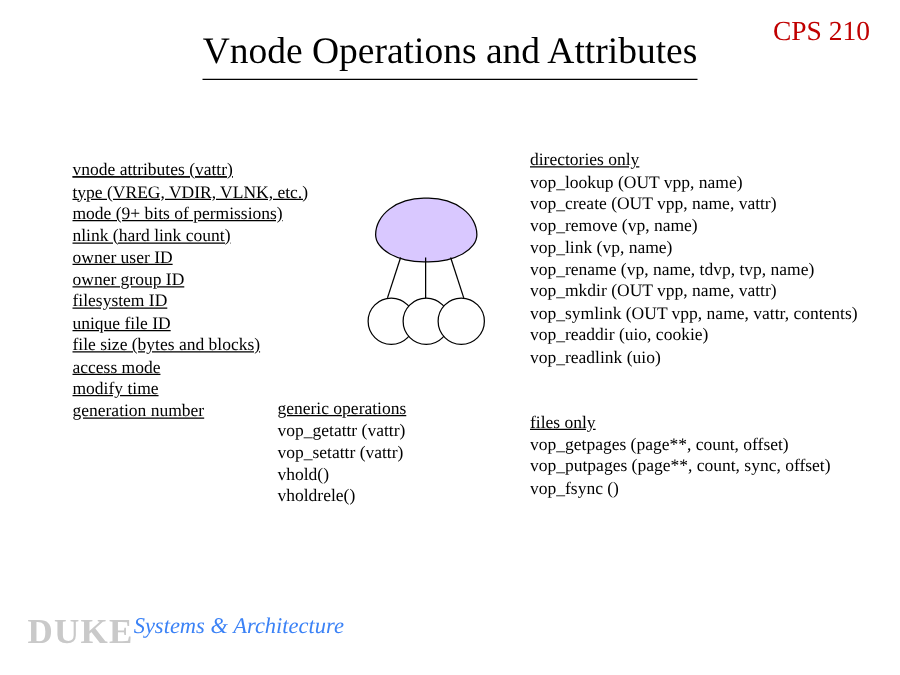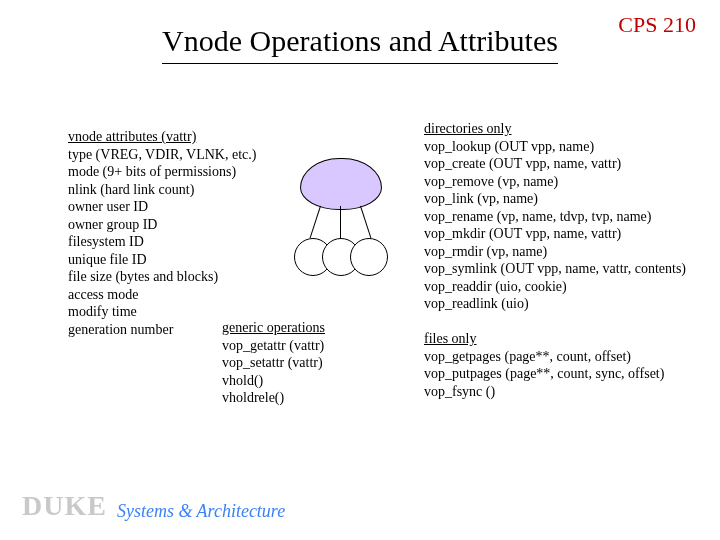--- a/index.html
+++ b/index.html
@@ -36,22 +36,23 @@
   .col {
     position: absolute;
     font-size: 14px;
     line-height: 1.25;
   }
   .col .hdr {
     text-decoration: underline;
   }
   .col-left {
     top: 128px;
-    left: 68px;
+    left: 58px;
     width: 230px;
+    text-decoration: underline;
   }
   .col-right-top {
     top: 120px;
     left: 424px;
     width: 280px;
   }
   .col-right-bot {
     top: 330px;
     left: 424px;
     width: 280px;
@@ -102,22 +103,22 @@
   .circ.l { left: 14px; }
   .circ.m { left: 42px; }
   .circ.r { left: 70px; }
   
   .footer {
     position: absolute;
     left: 22px;
     bottom: 18px;
     font-family: Georgia, "Times New Roman", serif;
     display: flex;
-    align-items: flex-end;
-    gap: 10px;
+    align-items: flex-start;
+    gap: 0;
   }
   .footer .duke {
     font-weight: bold;
     font-size: 28px;
     letter-spacing: 1px;
     color: #c9c9c9;
   }
   .footer .sa {
     font-size: 18px;
     font-style: italic;
@@ -167,21 +168,20 @@
 </div>
 
 <div class="col col-right-top">
   <div class="hdr">directories only</div>
   <div>vop_lookup (OUT vpp, name)</div>
   <div>vop_create (OUT vpp, name, vattr)</div>
   <div>vop_remove (vp, name)</div>
   <div>vop_link (vp, name)</div>
   <div>vop_rename (vp, name, tdvp, tvp, name)</div>
   <div>vop_mkdir (OUT vpp, name, vattr)</div>
-  <div>vop_rmdir (vp, name)</div>
   <div>vop_symlink (OUT vpp, name, vattr, contents)</div>
   <div>vop_readdir (uio, cookie)</div>
   <div>vop_readlink (uio)</div>
 </div>
 
 <div class="col col-right-bot">
   <div class="hdr">files only</div>
   <div>vop_getpages (page**, count, offset)</div>
   <div>vop_putpages (page**, count, sync, offset)</div>
   <div>vop_fsync ()</div>

